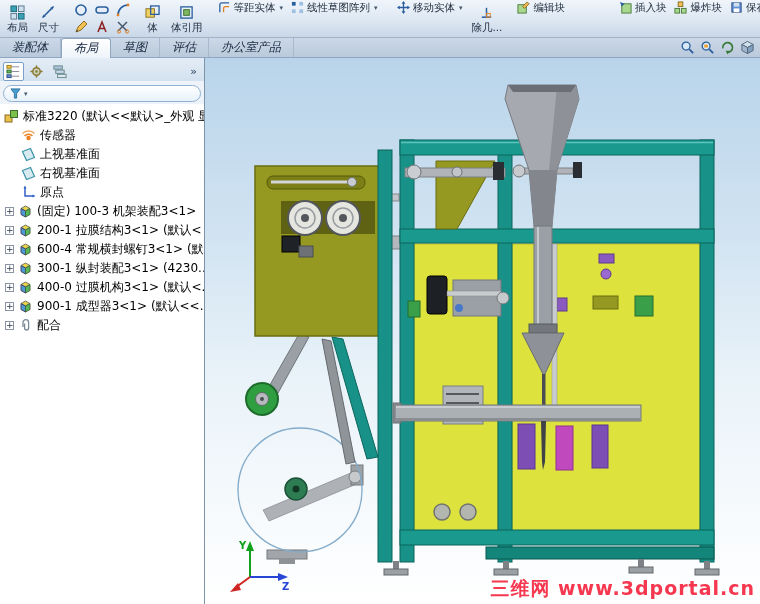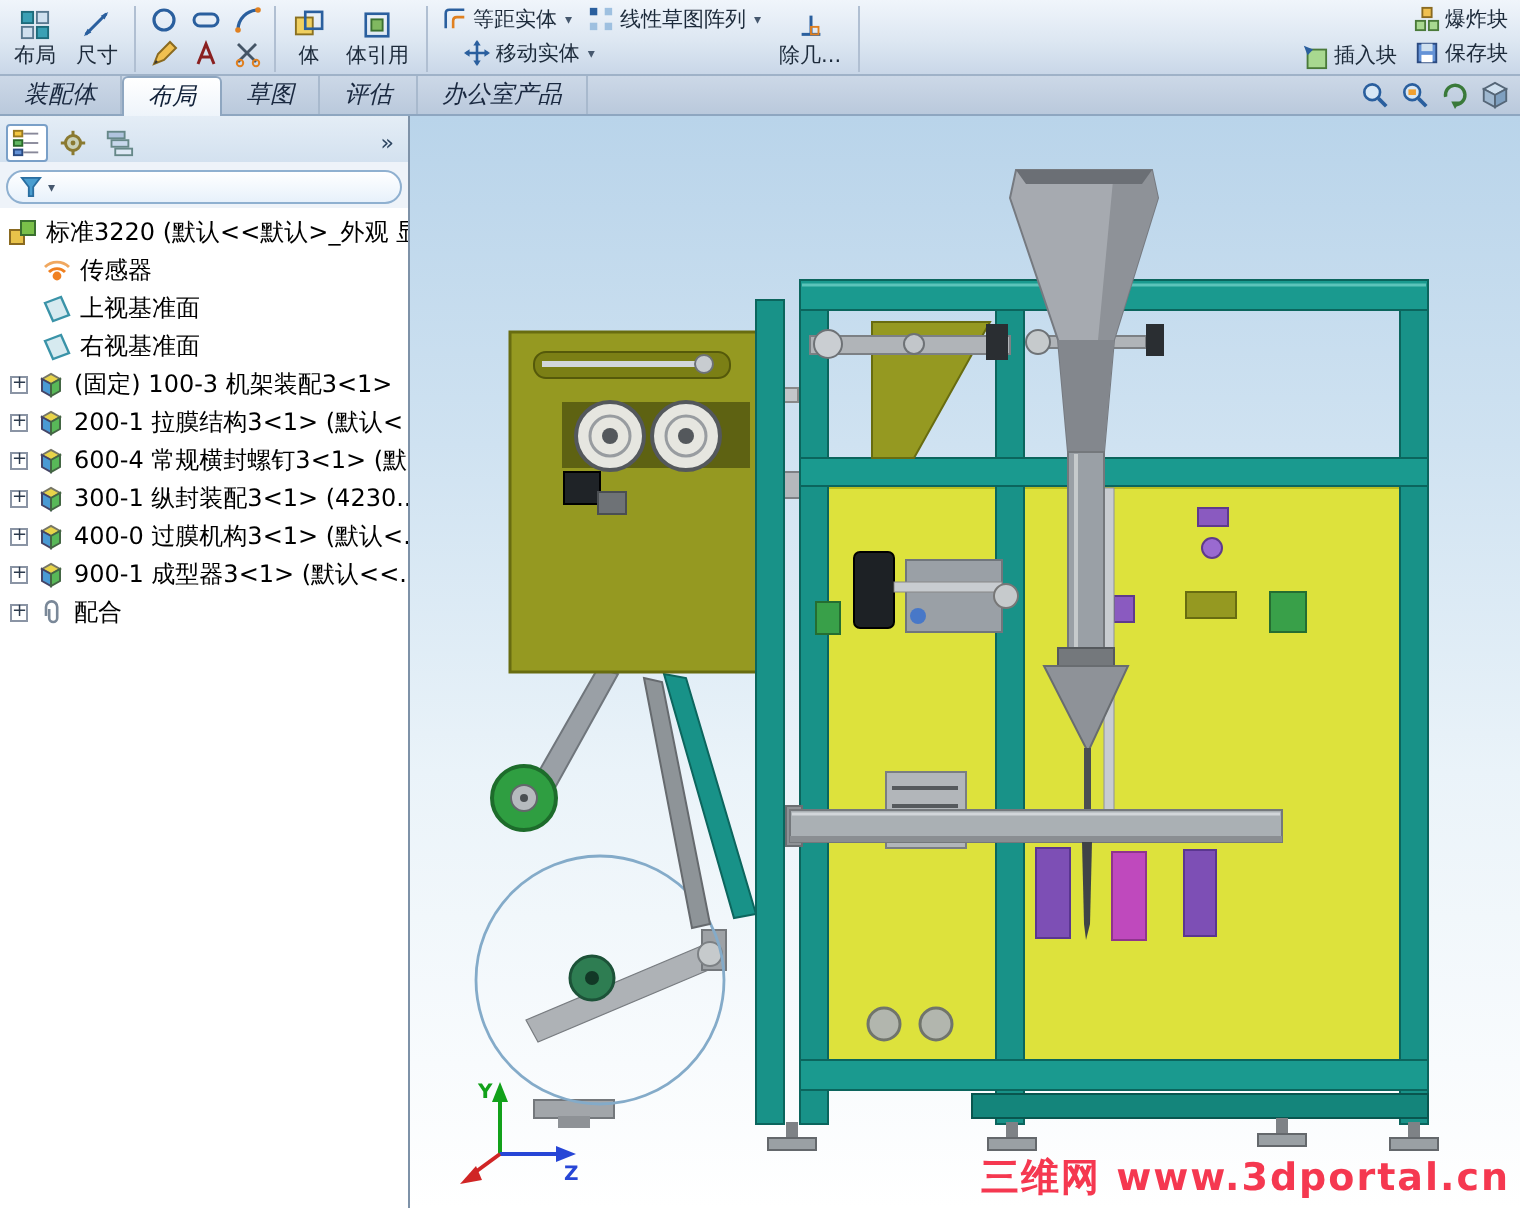--- a/index.html
+++ b/index.html
@@ -6,21 +6,21 @@
   html,body { width:760px; height:604px; overflow:hidden; }
   .app { width:760px; height:604px; position:relative; font-family:"DejaVu Sans",sans-serif; background:#d4dfec; overflow:hidden; }
 
   
   .toolbar { height:38px; display:flex; align-items:flex-end; background:linear-gradient(#f0f5fb 0%, #dde7f2 55%, #c9d7e8 100%); border-bottom:1px solid #9fb2c8; padding:0 2px; }
   .tbig { display:flex; flex-direction:column; align-items:center; justify-content:flex-end; height:38px; padding:0 5px 2px; font-size:10.5px; color:#1c2a3a; white-space:nowrap; }
   .tbig svg { width:17px; height:15px; margin-bottom:1px; }
   .tsep { width:1px; height:33px; background:#b0bfd2; margin:0 3px 1px; align-self:flex-end; }
   .sgrid { display:grid; grid-template-columns:repeat(3,21px); grid-auto-rows:17px; align-items:center; justify-items:center; padding-bottom:2px; }
   .sgrid svg { width:14px; height:14px; }
-  .tstack { display:flex; flex-direction:column; justify-content:flex-end; height:38px; padding-bottom:2px; }
+  .tstack { display:flex; flex-direction:row; justify-content:flex-end; height:38px; padding-bottom:2px; }
   .trow2 { display:flex; align-items:center; height:17px; }
   .tsmall { display:flex; align-items:center; gap:3px; font-size:10.5px; height:17px; padding:0 4px; color:#1c2a3a; white-space:nowrap; }
   .tsmall svg { width:13px; height:13px; }
   .car { font-size:7px; color:#46586e; margin-left:1px; }
   .rightgrp { margin-left:auto;gap:46px; }
 
   
   .tabs-row { height:20px; background:linear-gradient(#ccd8e7,#bac9dc); display:flex; align-items:stretch; border-bottom:1px solid #8ea6c0;font-style:italic; }
   .tab { font-size:12px; padding:0 12px; color:#1a2940; border-right:1px solid #a8b9cd; display:flex; align-items:center; white-space:nowrap; }
   .tab.active { background:linear-gradient(#ffffff,#eef4fa); border:1px solid #8ea6c0; border-bottom:none; border-radius:3px 3px 0 0; margin-bottom:-1px; color:#102038; }
@@ -303,20 +303,28 @@
           <span class="ticon"><svg viewBox="0 0 15 15">
                 <polygon points="1.5,4.5 9.5,1.5 13.5,10.5 5.5,13.5" fill="rgba(90,170,195,0.25)" stroke="#3a93a8" stroke-width="1.2"></polygon>
               </svg></span>
           <span class="tlabel">上视基准面</span>
         </div>
         <div class="trw i2">
           <span class="ticon"><svg viewBox="0 0 15 15">
                 <polygon points="1.5,4.5 9.5,1.5 13.5,10.5 5.5,13.5" fill="rgba(90,170,195,0.25)" stroke="#3a93a8" stroke-width="1.2"></polygon>
               </svg></span>
           <span class="tlabel">右视基准面</span>
+        </div>
+        <div class="trw i2">
+          <span class="ticon"><svg viewBox="0 0 15 15">
+                <path d="M4,2 V11 H13" fill="none" stroke="#3060c8" stroke-width="1.5"></path>
+                <polygon points="4,0.5 2.5,3.5 5.5,3.5" fill="#3060c8"></polygon>
+                <polygon points="14.5,11 11.5,9.5 11.5,12.5" fill="#3060c8"></polygon>
+              </svg></span>
+          <span class="tlabel">原点</span>
         </div>
         <div class="trw i2e">
           <span class="expand">+</span>
           <span class="ticon"><svg viewBox="0 0 15 15">
                 <polygon points="3,4.5 7.5,2 12,4.5 7.5,7" fill="#e8d44a" stroke="#776"></polygon>
                 <polygon points="3,4.5 7.5,7 7.5,13 3,10.5" fill="#4a9ad4" stroke="#446"></polygon>
                 <polygon points="7.5,7 12,4.5 12,10.5 7.5,13" fill="#58b858" stroke="#464"></polygon>
               </svg></span>
           <span class="tlabel">(固定) 100-3 机架装配3&lt;1&gt;</span>
         </div>

